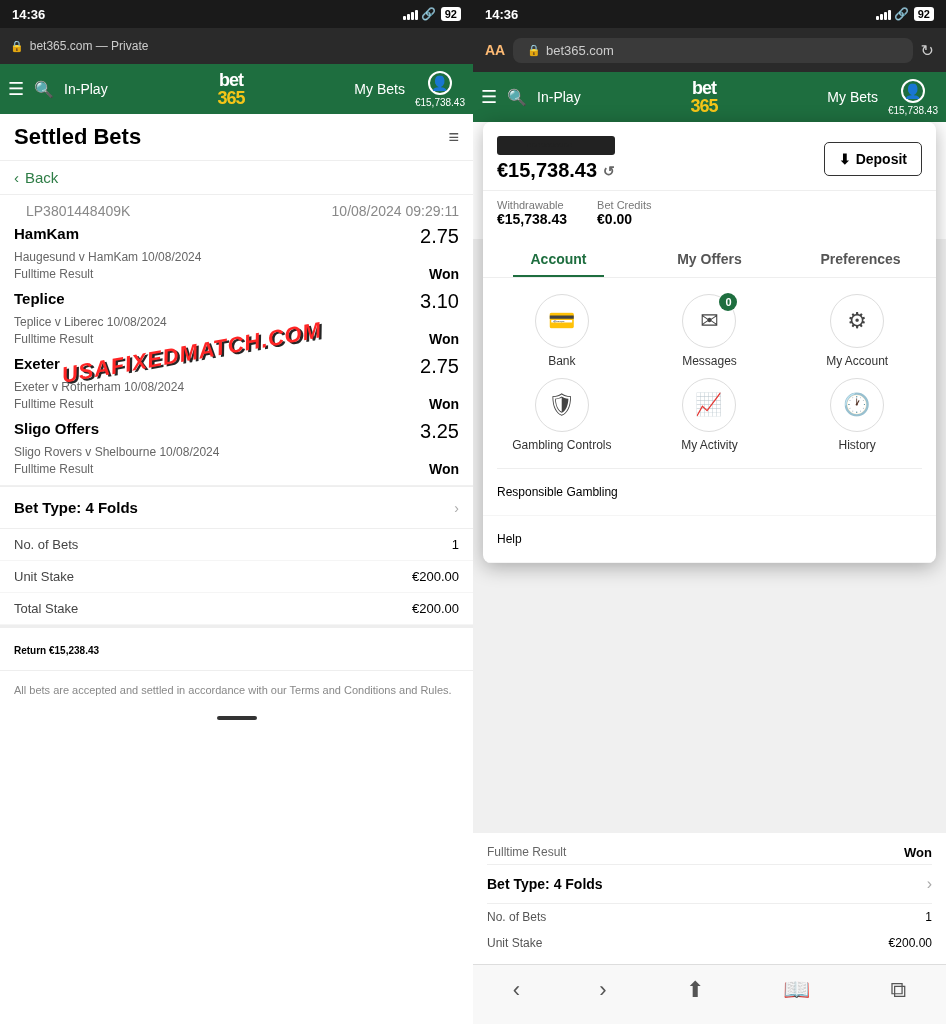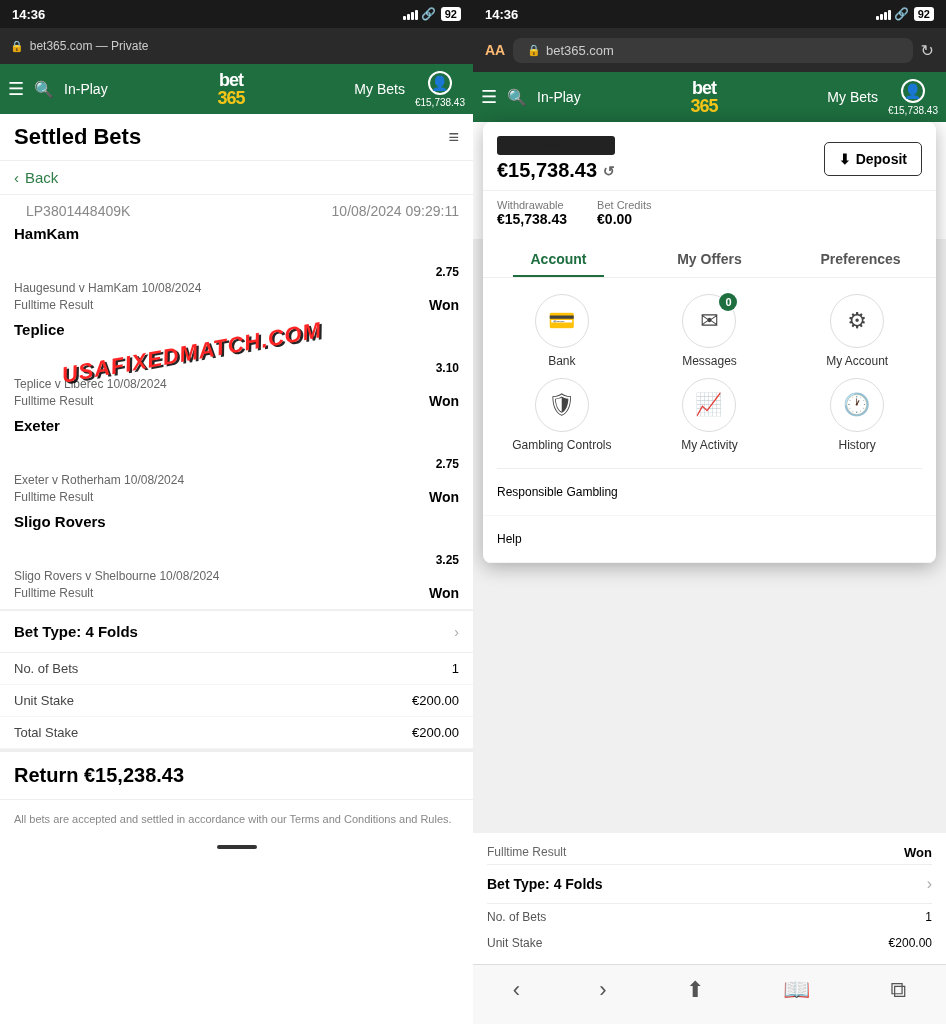--- a/index.html
+++ b/index.html
@@ -221,24 +221,23 @@
       margin-bottom: 2px;
     }
 
     .bet-team {
       font-size: 15px;
       font-weight: 700;
       color: #000;
     }
 
     .bet-odds {
-      font-size: 12px;
-      font-weight: 700;
-      color: #000;
-      margin-top: 40px;
+      font-size: 20px;
+      font-weight: 400;
+      color: #000;
     }
 
     .bet-match {
       font-size: 12px;
       color: #666;
       margin-bottom: 2px;
     }
 
     .bet-market-row {
       display: flex;
@@ -295,21 +294,21 @@
       font-weight: 500;
     }
 
     .return-row {
       padding: 12px 14px;
       border-bottom: 1px solid #eee;
       border-top: 3px solid #eee;
     }
 
     .return-label {
-      font-size: 20px;
+      font-size: 10px;
       font-weight: 700;
       color: #000;
     }
 
     .disclaimer {
       padding: 12px 14px;
       font-size: 11px;
       color: #888;
       line-height: 1.4;
     }
@@ -682,21 +681,21 @@
       <span class="bet-team">Exeter</span>
       <span class="bet-odds">2.75</span>
     </div>
     <div class="bet-match">Exeter v Rotherham 10/08/2024</div>
     <div class="bet-market-row">
       <span class="bet-market">Fulltime Result</span>
       <span class="bet-result-won">Won</span>
     </div>
 
     <div class="bet-item" style="margin-top:8px;">
-      <span class="bet-team">Sligo Rovers</span>
+      <span class="bet-team">Sligo Offers</span>
       <span class="bet-odds">3.25</span>
     </div>
     <div class="bet-match">Sligo Rovers v Shelbourne 10/08/2024</div>
     <div class="bet-market-row">
       <span class="bet-market">Fulltime Result</span>
       <span class="bet-result-won">Won</span>
     </div>
   </div>
 
   <div class="bet-type-row">

